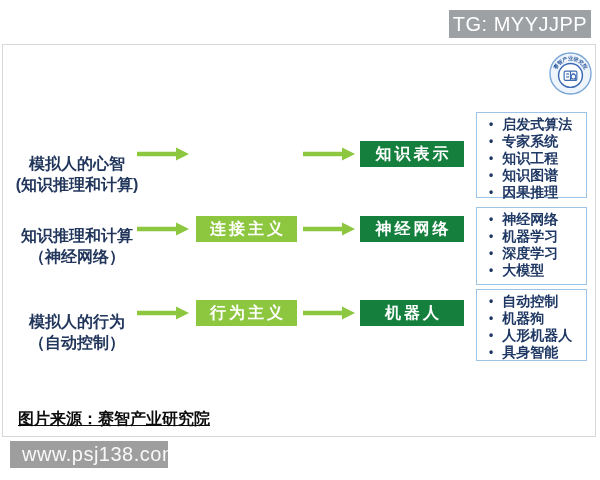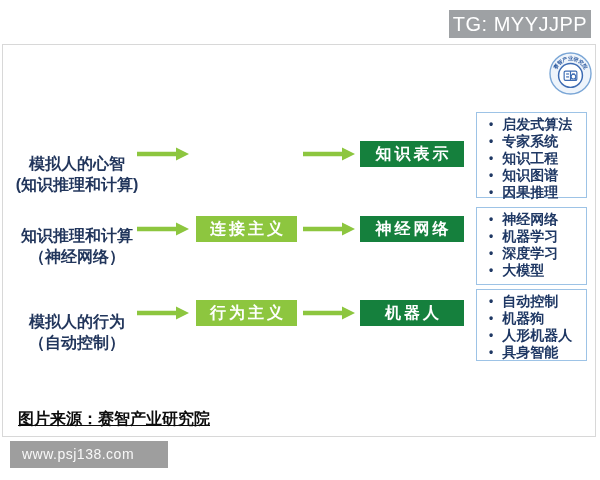--- a/index.html
+++ b/index.html
@@ -41,21 +41,21 @@
   .list-box.b3{top:289px;height:72px}
   .list-box ul{margin:0;padding:0;list-style:none;}
   .list-box li{color:#1f3864;font-weight:bold;font-size:14px;line-height:16px;white-space:nowrap;}
   .list-box li::before{content:"\2022";font-size:12px;margin-right:9px;position:relative;top:-1px;}
 
   
   .source{position:absolute;left:18px;top:409px;color:#0d0d0d;font-weight:bold;font-size:16px;text-decoration:underline;}
 
   
   .watermark{position:absolute;left:10px;top:441px;width:158px;height:27px;background:#9e9e9e;
-    color:rgba(255,255,255,0.93);font-size:14px;line-height:27px;padding-left:12px;box-sizing:border-box;letter-spacing:0.5px;}
+    color:rgba(255,255,255,0.93);font-size:20px;line-height:27px;padding-left:12px;box-sizing:border-box;letter-spacing:0.5px;}
 </style>
 </head>
 <body>
 
 <div id="screen">
 
   <div class="tg-banner">TG: MYYJJPP</div>
 
   <div class="card"></div>
 

